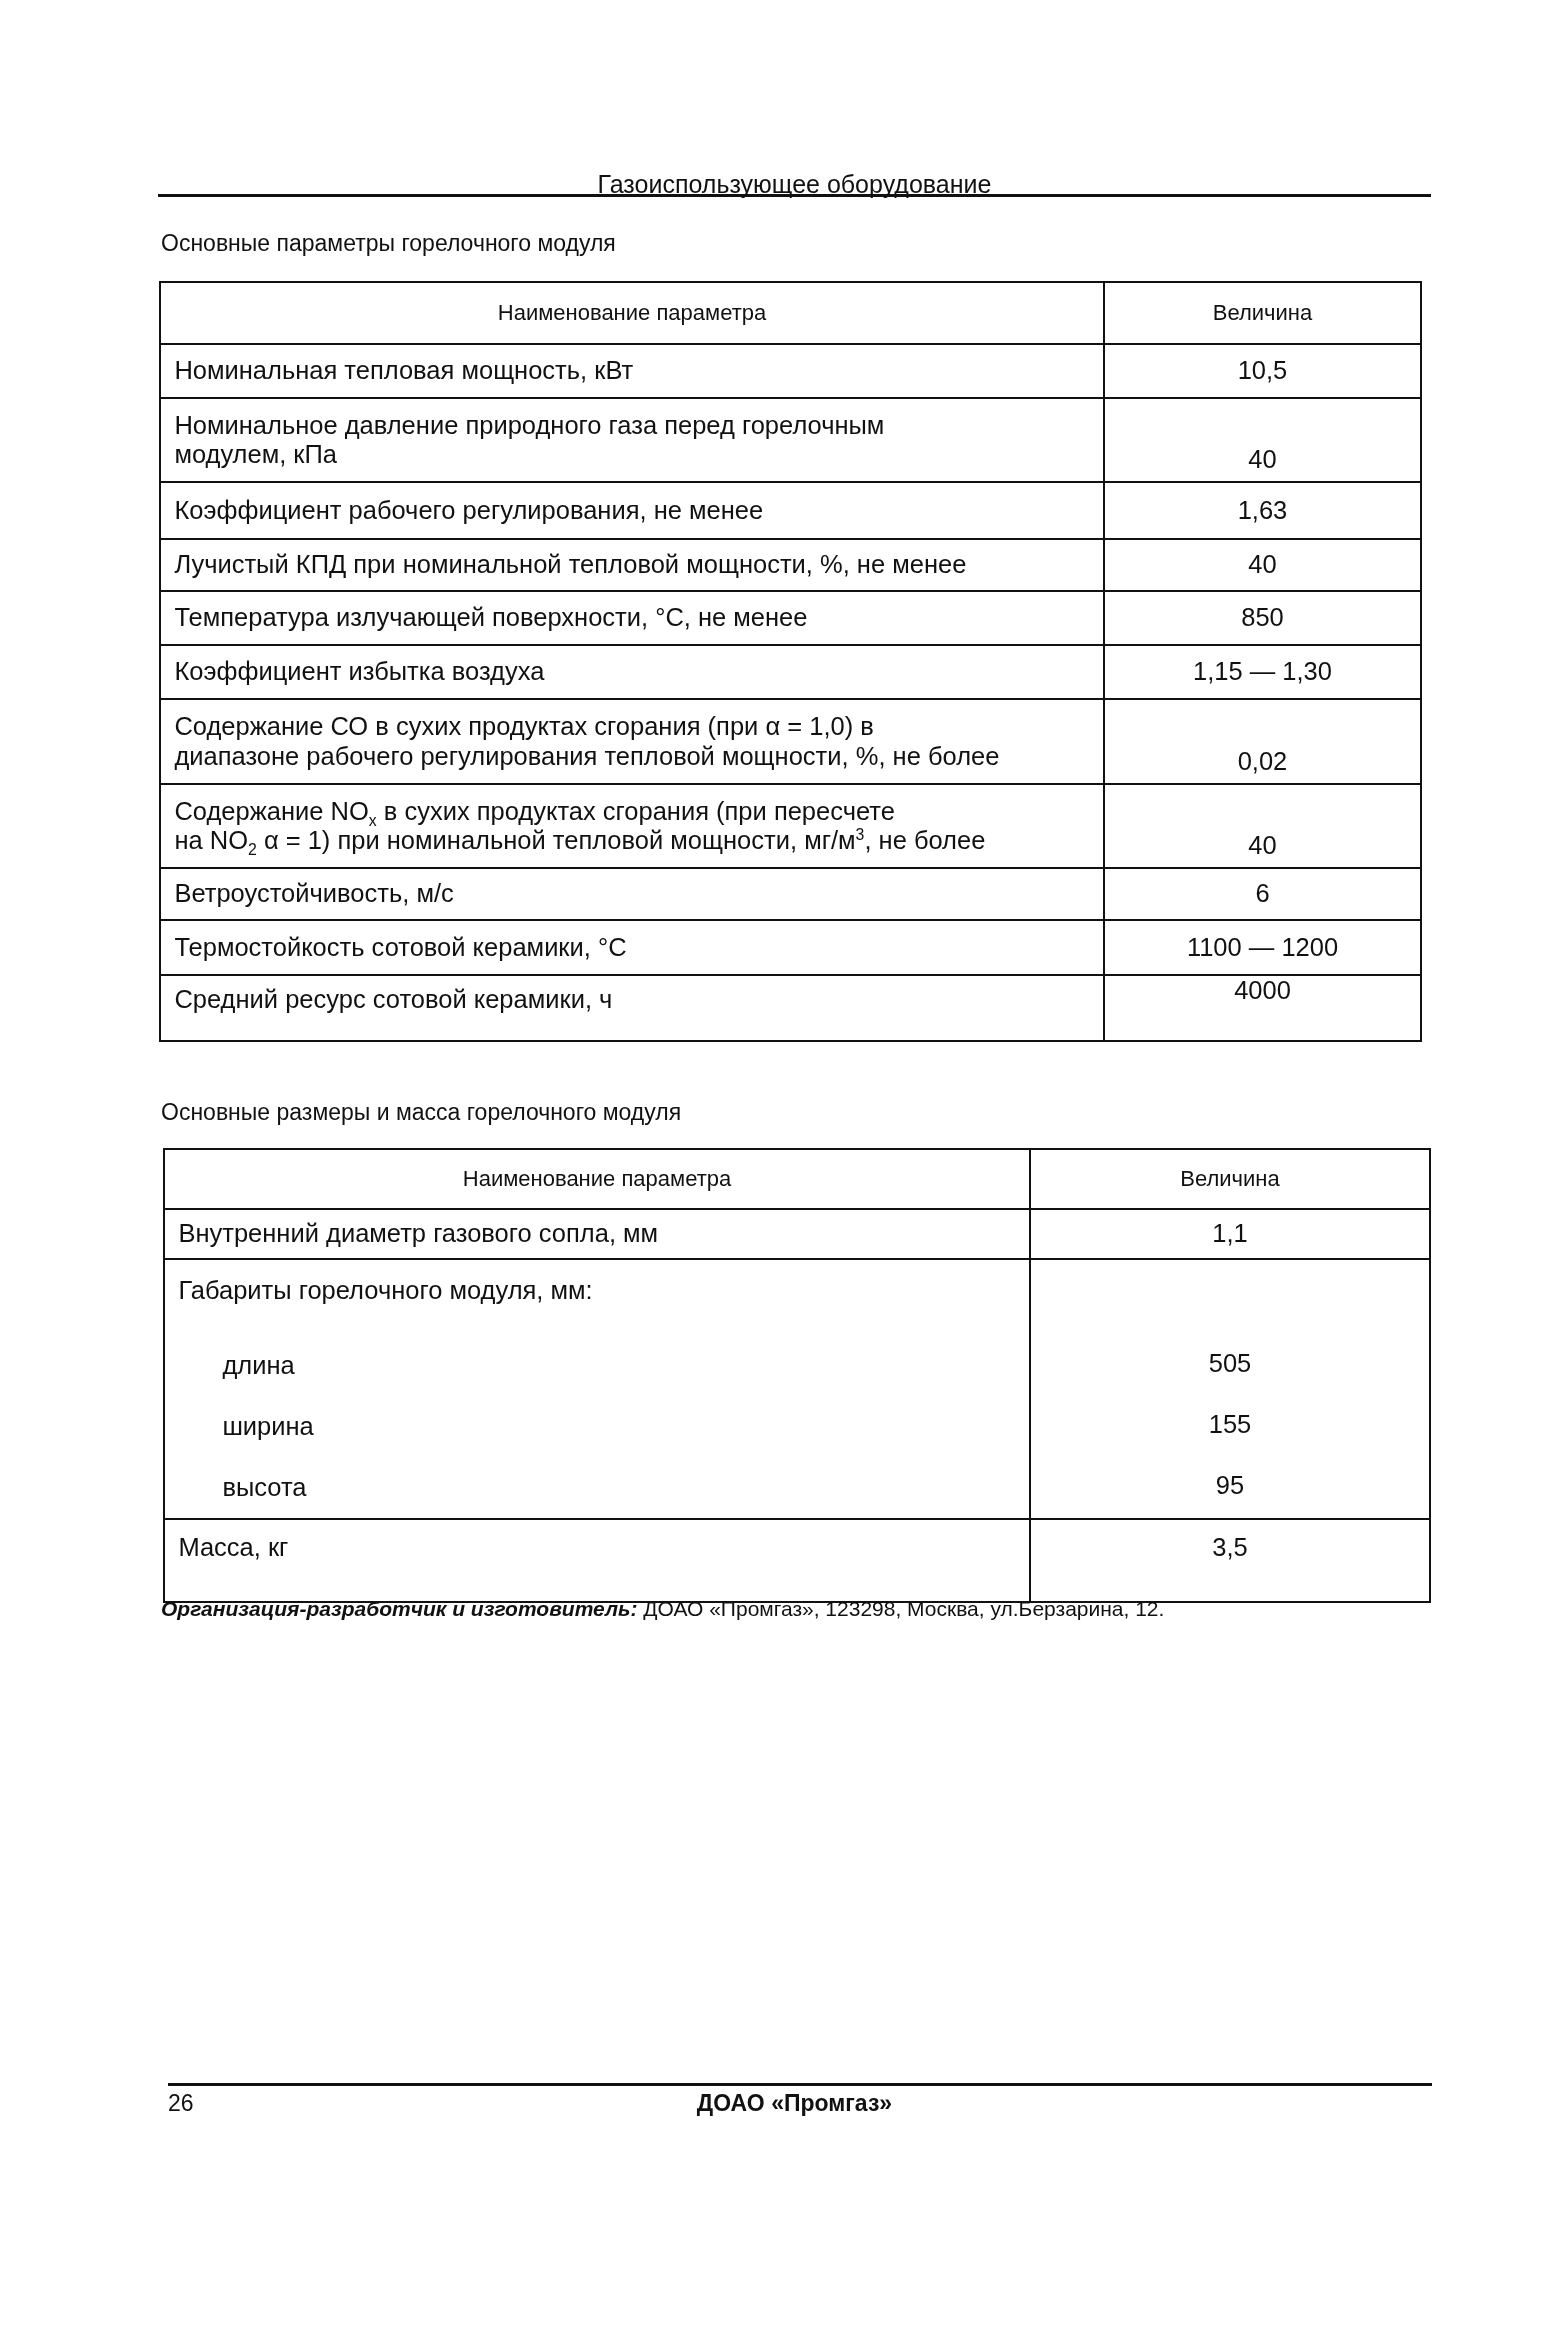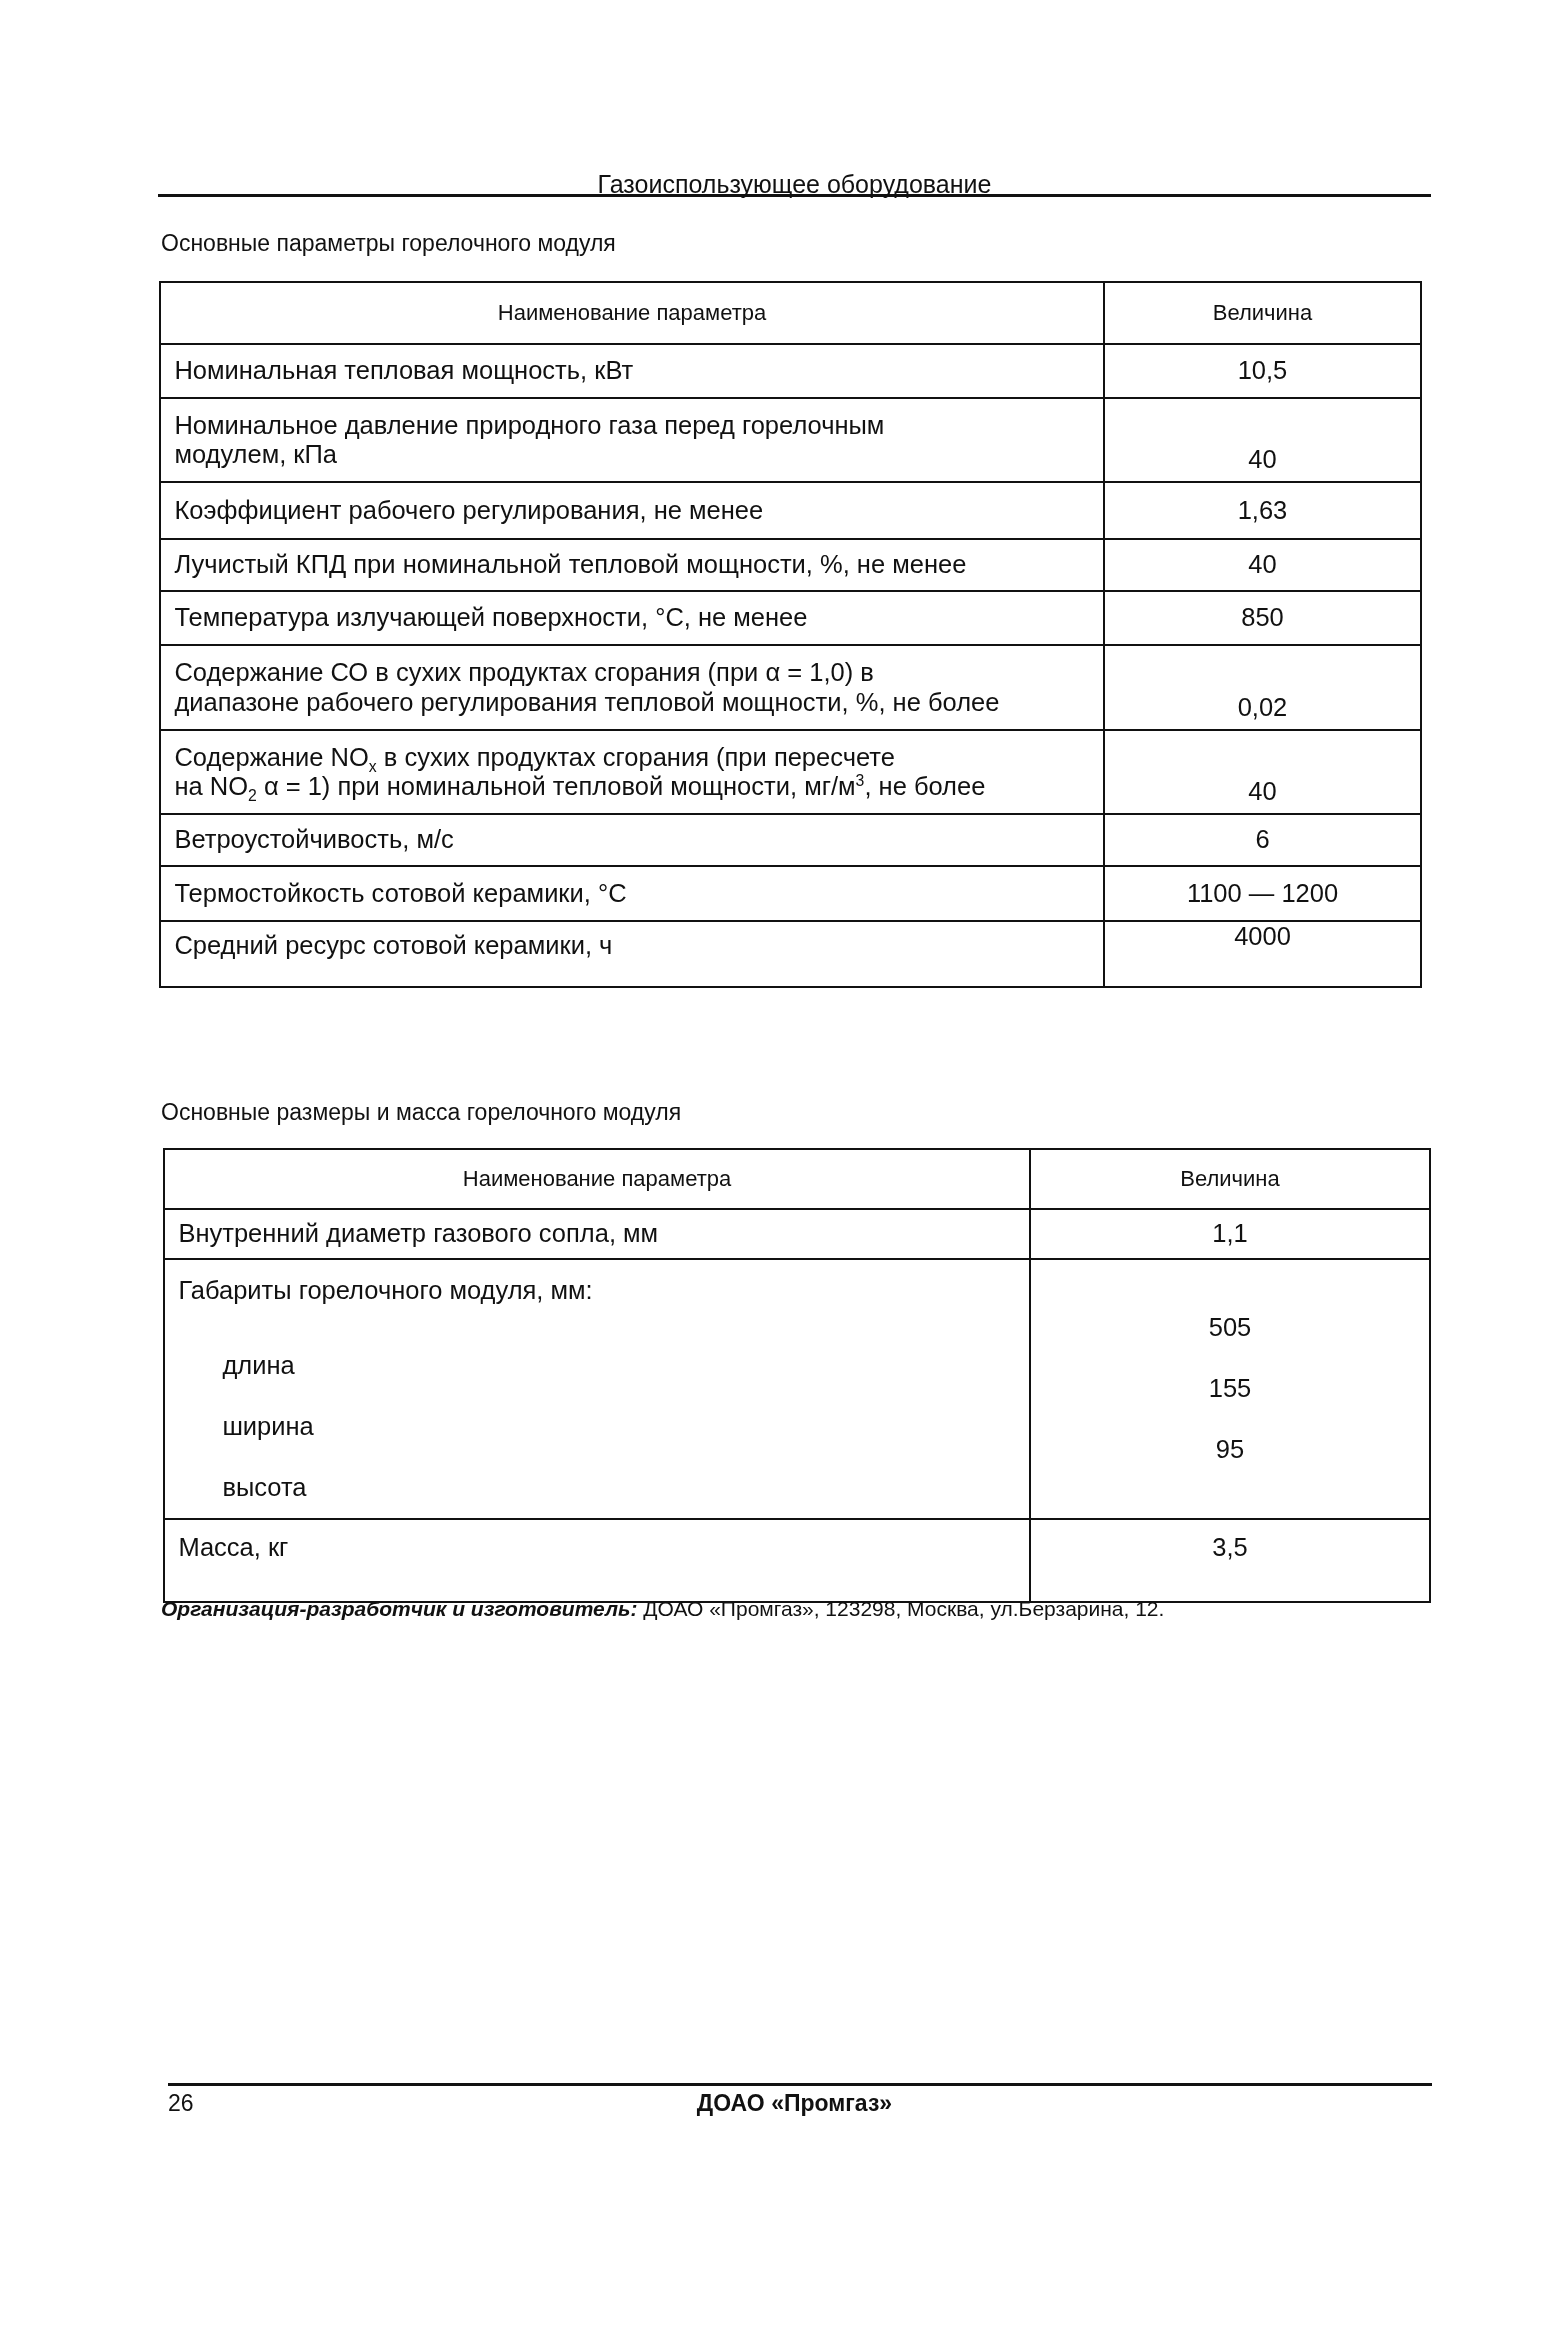--- a/index.html
+++ b/index.html
@@ -94,20 +94,24 @@
     <td class="val">1,63</td>
   </tr>
   <tr style="height:52px">
     <td>Лучистый КПД при номинальной тепловой мощности, %, не менее</td>
     <td class="val">40</td>
   </tr>
   <tr style="height:54px">
     <td>Температура излучающей поверхности, °С, не менее</td>
     <td class="val">850</td>
   </tr>
+  <tr style="height:54px">
+    <td>Коэффициент избытка воздуха</td>
+    <td class="val">1,15 — 1,30</td>
+  </tr>
   <tr style="height:85px">
     <td>
       <span class="sub">Содержание СО в сухих продуктах сгорания (при α = 1,0) в</span>
       <span class="sub">диапазоне рабочего регулирования тепловой мощности, %, не более</span>
     </td>
     <td class="val bottom">0,02</td>
   </tr>
   <tr style="height:84px">
     <td>
       <span class="sub"><span>Содержание NO</span><sub>x</sub><span> в сухих продуктах сгорания (при пересчете</span></span>
@@ -146,21 +150,21 @@
     <td>Внутренний диаметр газового сопла, мм</td>
     <td class="val">1,1</td>
   </tr>
   <tr style="height:246px">
     <td style="vertical-align:top;padding-top:14px;line-height:61px">
       <span class="sub" style="line-height:32px;margin-bottom:29px">Габариты горелочного модуля, мм:</span>
       <span class="sub sub-indent">длина</span>
       <span class="sub sub-indent">ширина</span>
       <span class="sub sub-indent">высота</span>
     </td>
-    <td class="val multi-val" style="vertical-align:top;padding-top:37px;line-height:61px">
+    <td class="val multi-val" style="vertical-align:top;padding-top:73px;line-height:61px">
       <span>505</span>
       <span>155</span>
       <span>95</span>
     </td>
   </tr>
   <tr style="height:83px">
     <td style="vertical-align:top;padding-top:13.4px">Масса, кг</td>
     <td class="val" style="vertical-align:top;padding-top:13.4px">3,5</td>
   </tr>
 </tbody>

